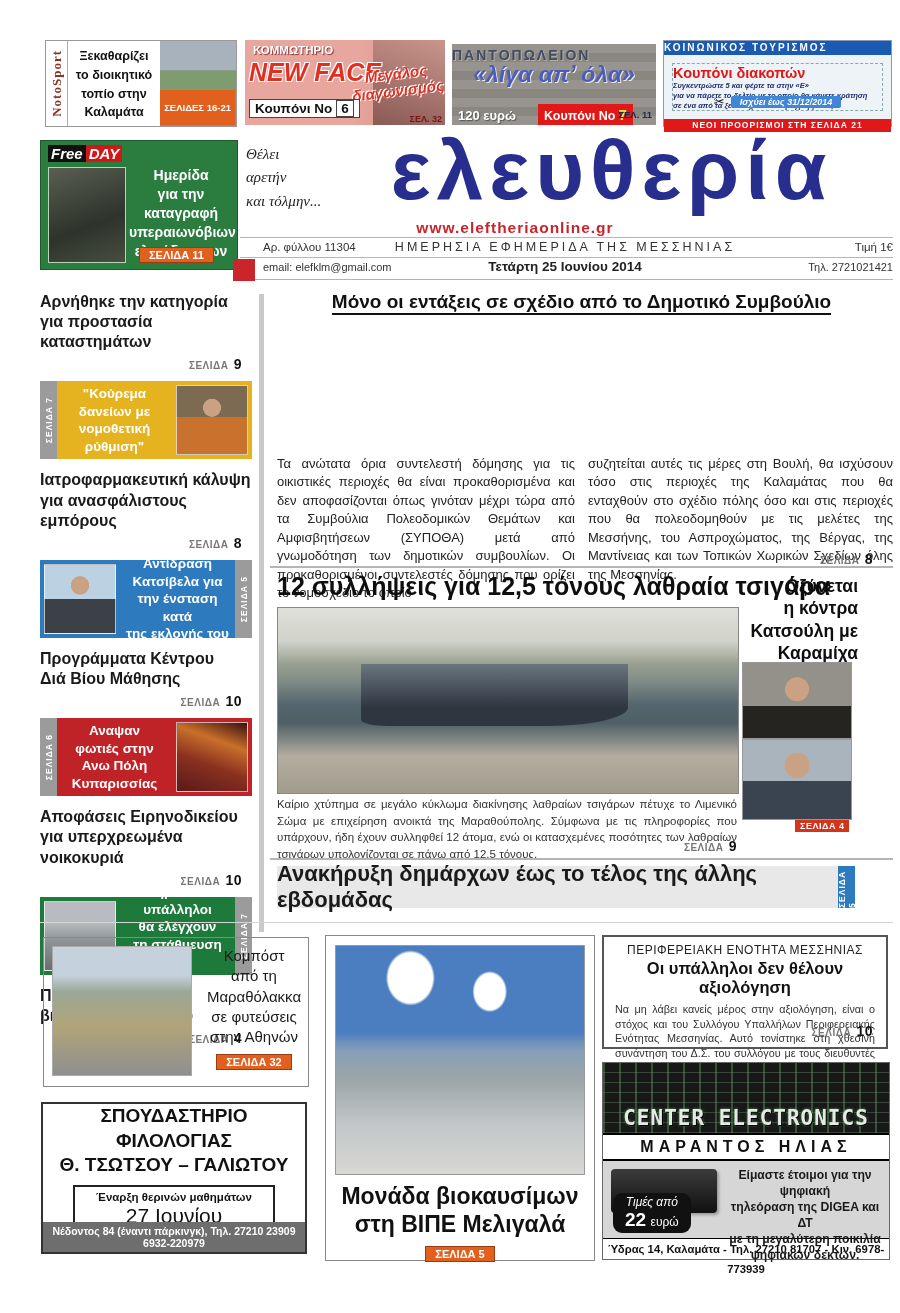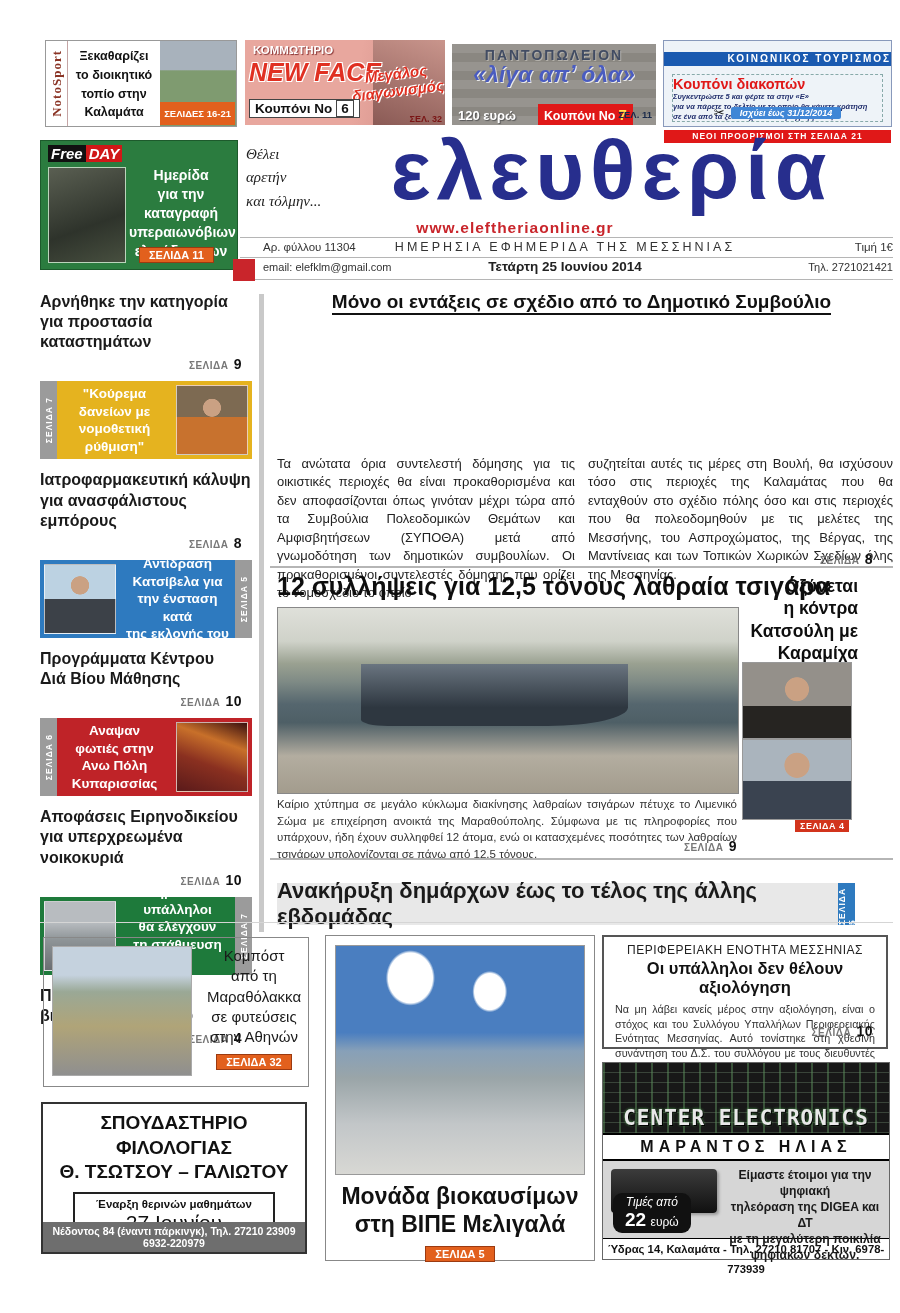--- a/index.html
+++ b/index.html
@@ -12,47 +12,47 @@
   .page-ref b{font-size:14px;color:#111;margin-left:2px;}
   .badge-orange{display:inline-block;background:#e2601d;color:#fff;font-weight:bold;
         font-size:11px;padding:1px 9px;border:1px solid #9c3a10;}
   .rule{position:absolute;background:#b5b5b5;}
   
   .ad-noto{left:45px;top:40px;width:190px;height:85px;border:1px solid #999;display:flex;background:#fff;}
   .noto-spine{width:21px;border-right:1px solid #c4a5a5;display:flex;align-items:center;justify-content:center;}
   .noto-spine span{font-family:"Liberation Serif",serif;font-weight:bold;color:#8a3324;font-size:13px;letter-spacing:1px;}
   .noto-text{flex:1;font-size:12.5px;font-weight:bold;text-align:center;line-height:1.5;padding-top:6px;}
   .noto-photo{width:76px;position:relative;background:linear-gradient(180deg,#a8b2bc 34%,#7f9b70 35%);}
-  .noto-badge{position:absolute;right:1px;bottom:1px;background:#e2601d;color:#fff;font-size:9.5px;font-weight:bold;padding:6px 4px;}
+  .noto-badge{position:absolute;right:1px;bottom:1px;background:#e2601d;color:#fff;font-size:9.5px;font-weight:bold;padding:12px 4px;}
   .ad-newface{left:245px;top:40px;width:200px;height:85px;position:absolute;overflow:hidden;
         background:linear-gradient(100deg,#e8a79e 55%,#c8857f);}
   .nf-photo{position:absolute;right:0;top:0;width:72px;height:85px;background:linear-gradient(200deg,#c9958c,#8a5a55);}
   .nf-kicker{position:absolute;left:8px;top:4px;color:#fff;font-weight:bold;font-size:11.5px;text-shadow:1px 1px 1px #833;}
   .nf-brand{position:absolute;left:4px;top:18px;font-size:25px;font-weight:800;font-style:italic;color:#e03022;
         text-shadow:-1px -1px 0 #fff,1px -1px 0 #fff,-1px 1px 0 #fff,1px 1px 0 #fff;}
   .nf-contest{position:absolute;left:104px;top:26px;width:96px;text-align:center;color:#e03022;font-weight:800;
         font-style:italic;font-size:15px;line-height:1.1;transform:rotate(-7deg);
         text-shadow:-1px -1px 0 #fff,1px 1px 0 #fff;}
   .nf-coupon{position:absolute;left:4px;bottom:7px;background:#fff;border:1px solid #444;font-weight:800;
         font-size:13.5px;padding:1px 5px;}
   .nf-no{border:1px solid #444;padding:0 4px;margin-left:4px;}
   .nf-page{position:absolute;right:3px;bottom:1px;color:#7a1515;font-weight:bold;font-size:9px;}
   .ad-panto{left:452px;top:44px;width:204px;height:81px;position:absolute;overflow:hidden;
         background:repeating-linear-gradient(180deg,#97948f 0 9px,#8a8781 9px 18px);}
-  .pt-kicker{position:absolute;left:0;top:3px;width:100%;text-align:center;color:#39455f;font-weight:800;
+  .pt-kicker{position:absolute;left:0;top:3px;width:100%;text-align:left;color:#39455f;font-weight:800;
         font-size:14px;letter-spacing:2px;opacity:.9;text-shadow:1px 1px 0 #b9b6b0;}
   .pt-brand{position:absolute;left:0;top:17px;width:100%;text-align:center;color:#4a5cc0;font-weight:800;
         font-style:italic;font-size:23px;text-shadow:1px 1px 0 #e8e8e8;}
   .pt-prize{position:absolute;left:6px;top:48px;color:#fff;font-weight:bold;font-size:10px;text-shadow:1px 1px 1px #555;margin-top:36px;}
   .pt-amount{position:absolute;left:6px;top:64px;color:#fff;font-weight:bold;font-size:13px;text-shadow:1px 1px 1px #555;}
   .pt-coupon{position:absolute;left:86px;top:60px;background:#e01818;color:#fff;font-weight:800;font-size:12.5px;padding:2px 6px;}
   .pt-no{color:#ffe54a;font-size:15px;margin-left:3px;}
   .pt-page{position:absolute;right:4px;bottom:5px;color:#1a2a4a;font-weight:bold;font-size:9.5px;}
   .ad-tour{left:663px;top:40px;width:227px;height:85px;position:absolute;border:1px solid #8899bb;display:flex;flex-direction:column;background:#eef3f8;}
-  .tour-head{height:14px;background:#1a5ab0;color:#fff;font-weight:bold;font-size:10px;letter-spacing:2px;text-align:right;line-height:14px;margin-top:11px;}
+  .tour-head{height:14px;background:#1a5ab0;color:#fff;font-weight:bold;font-size:10px;letter-spacing:2px;text-align:left;line-height:14px;}
   .tour-body{flex:1;position:relative;margin:8px;border:1px dashed #8aa;text-align:left;}
   .tour-title{color:#e01818;font-weight:800;font-size:14.5px;margin-top:1px;}
   .tour-text{font-size:7.5px;font-style:italic;font-weight:bold;color:#23306e;line-height:1.3;}
   .tour-row{position:absolute;left:0;right:0;bottom:1px;display:flex;align-items:center;justify-content:center;gap:6px;}
   .tour-scissors{font-size:13px;color:#111;}
   .tour-pill{background:#3f86d6;color:#fff;font-style:italic;font-weight:bold;font-size:9px;border-radius:2px;padding:1px 9px;}
   .tour-foot{height:13px;background:#e01818;color:#fff;font-weight:bold;font-size:8.5px;letter-spacing:1px;text-align:center;line-height:13px;}
   
   .freeday{left:40px;top:140px;width:196px;height:128px;position:absolute;background:#2b7c3f;border:1px solid #1d5a2c;}
   .fd-free{background:#111;color:#fff;font-weight:800;font-style:italic;font-size:15px;padding:0 3px;}
@@ -112,34 +112,34 @@
         font-weight:800;line-height:1.28;color:#0e0e0e;}
   .feud-photo{left:742px;width:108px;position:absolute;border:1px solid #999;}
   .feud-p1{top:662px;height:75px;background:radial-gradient(circle at 50% 35%,#caa183 0 16%,rgba(0,0,0,0) 17%),linear-gradient(#94908a 58%,#262421 58%);}
   .feud-p2{top:739px;height:79px;background:radial-gradient(circle at 50% 32%,#caa183 0 16%,rgba(0,0,0,0) 17%),linear-gradient(#aab4bd 52%,#3a4350 52%);}
   .feud-badge{left:795px;top:820px;position:absolute;background:#d2341c;color:#fff;font-weight:bold;
         font-size:9px;padding:1px 5px;letter-spacing:.5px;}
   .smug-caption{left:277px;top:796px;width:460px;position:absolute;font-size:11.5px;line-height:1.45;
         text-align:justify;color:#333;}
   .smug-page{left:675px;top:837px;width:62px;position:absolute;text-align:right;}
   .banner{left:277px;top:866px;width:578px;height:42px;position:absolute;background:#e8e8e8;display:flex;
-        align-items:center;justify-content:center;margin-top:17px;}
+        align-items:center;justify-content:center;}
   .banner-text{font-size:22px;font-weight:800;color:#1a1a1a;}
   .banner-tab{position:absolute;right:0;top:0;bottom:0;width:17px;background:#2e7abf;color:#fff;
         display:flex;align-items:center;justify-content:center;}
   .banner-tab span{font-size:8.5px;font-weight:bold;letter-spacing:1px;}
   
   .compost{left:43px;top:937px;width:264px;height:148px;position:absolute;border:1px solid #888;display:flex;}
   .compost-photo{width:138px;height:128px;margin:8px;border:1px solid #aaa;flex:0 0 138px;
         background:linear-gradient(180deg,#c5d2de 22%,#9aa896 35%,#b0a478 62%,#8f8f8f 100%);}
   .compost-right{flex:1;text-align:center;padding-top:8px;}
   .compost-text{font-size:15px;line-height:1.35;color:#1a1a1a;}
   .compost-badge{margin-top:5px;}
   .school{left:41px;top:1102px;width:262px;height:148px;position:absolute;border:2px solid #333;text-align:center;}
-  .school-title{font-size:19px;font-weight:800;line-height:1.3;margin-top:7px;color:#111;}
+  .school-title{font-size:19px;font-weight:800;line-height:1.3;color:#111;}
   .school-inner{margin:7px auto 0;width:198px;border:2px solid #222;padding:4px 0 5px;background:#fff;}
   .school-note{font-size:11.5px;font-weight:800;}
   .school-date{font-size:21px;margin-top:1px;}
   .school-footer{position:absolute;bottom:0;left:0;right:0;background:#6e6e6e;color:#fff;font-size:10.5px;
         font-weight:bold;padding:3px 0;}
   .biofuel{left:325px;top:935px;width:268px;height:324px;position:absolute;border:1px solid #888;text-align:center;}
   .bio-photo{margin:9px 9px 7px;height:228px;border:1px solid #999;
         background:radial-gradient(ellipse at 30% 14%,#fff 0 9%,rgba(0,0,0,0) 10%),radial-gradient(ellipse at 62% 20%,#fff 0 7%,rgba(0,0,0,0) 8%),linear-gradient(180deg,#4a7ec0 0 38%,#87a0b8 46%,#9aa5a8 58%,#c2c6c8 78%,#d8d8d4 100%);}
   .bio-headline{font-size:23px;font-weight:800;line-height:1.22;color:#111;}
   .bio-badge{margin-top:6px;}

